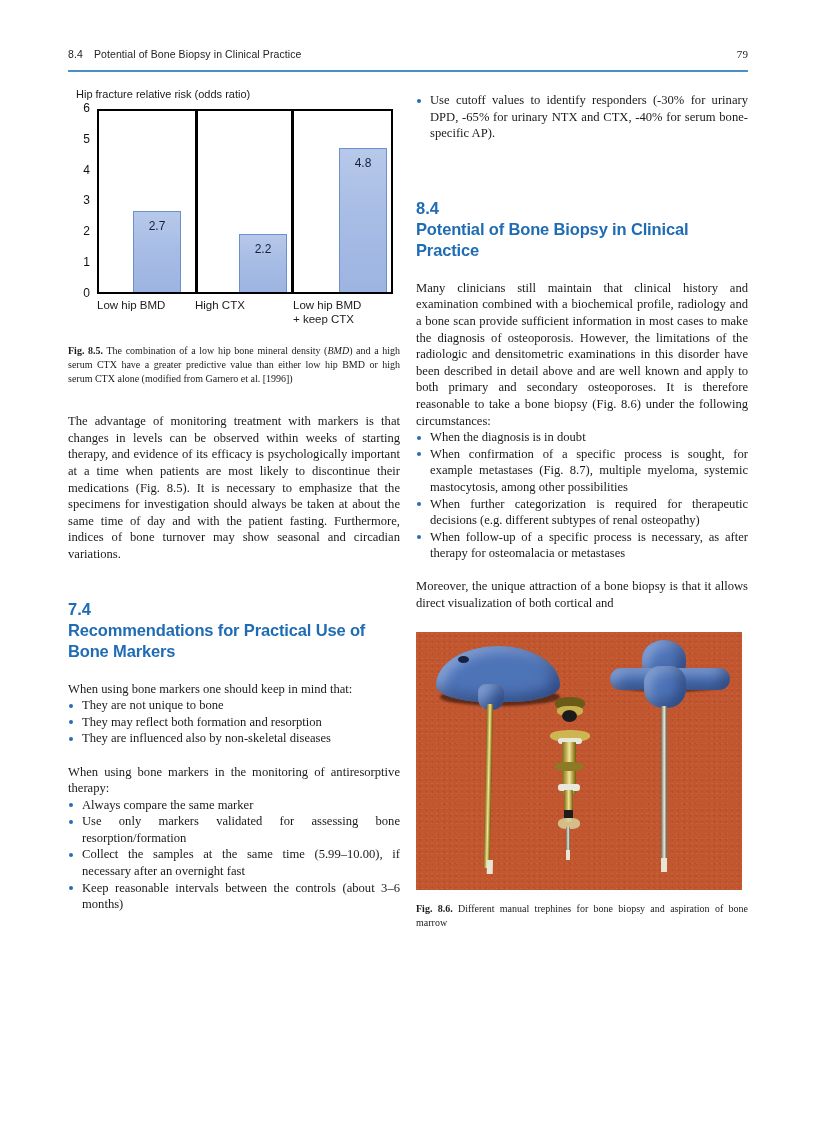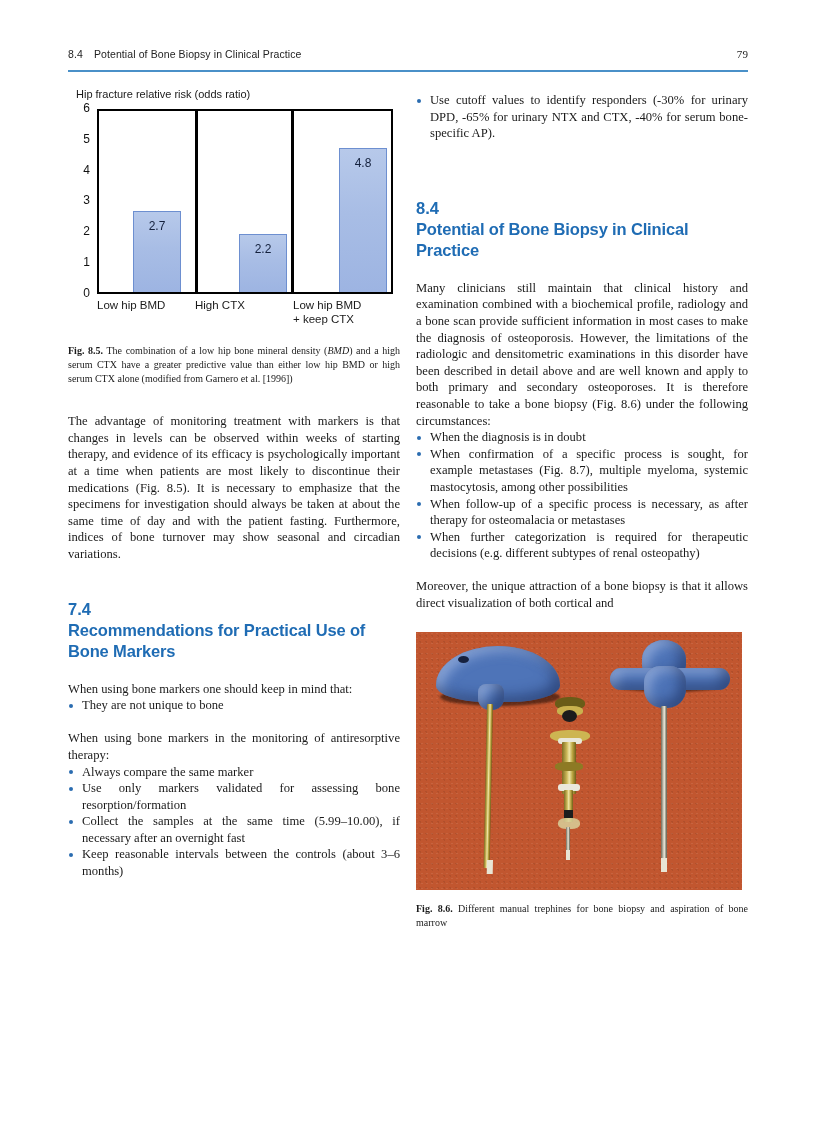--- a/index.html
+++ b/index.html
@@ -323,20 +323,28 @@
 
     <div style="height:19px;"></div>
 
     <p class="body">When using bone markers one should keep in mind that:</p>
 
     <ul class="blist">
       <li>
         <span class="bullet"></span>
         <span class="li-text">They are not unique to bone</span>
       </li>
+      <li>
+        <span class="bullet"></span>
+        <span class="li-text">They may reflect both formation and resorption</span>
+      </li>
+      <li>
+        <span class="bullet"></span>
+        <span class="li-text">They are influenced also by non-skeletal diseases</span>
+      </li>
     </ul>
 
     <div class="gap-para"></div>
 
     <p class="body">When using bone markers in the monitoring of antiresorptive therapy:</p>
 
     <ul class="blist">
       <li>
         <span class="bullet"></span>
         <span class="li-text">Always compare the same marker</span>
@@ -379,25 +387,25 @@
       <li>
         <span class="bullet"></span>
         <span class="li-text">When the diagnosis is in doubt</span>
       </li>
       <li>
         <span class="bullet"></span>
         <span class="li-text">When confirmation of a specific process is sought, for example metastases (Fig. 8.7), multiple myeloma, systemic mastocytosis, among other possibilities</span>
       </li>
       <li>
         <span class="bullet"></span>
+        <span class="li-text">When further categorization is required for therapeutic decisions (e.g. different subtypes of renal osteopathy)</span>
+      </li>
+      <li>
+        <span class="bullet"></span>
         <span class="li-text">When follow-up of a specific process is necessary, as after therapy for osteomalacia or metastases</span>
-      </li>
-      <li>
-        <span class="bullet"></span>
-        <span class="li-text">When further categorization is required for therapeutic decisions (e.g. different subtypes of renal osteopathy)</span>
       </li>
     </ul>
 
     <div class="gap-para"></div>
 
     <p class="body">Moreover, the unique attraction of a bone biopsy is that it allows direct visualization of both cortical and</p>
 
     <div style="height:20px;"></div>
 
     <div class="photo">

